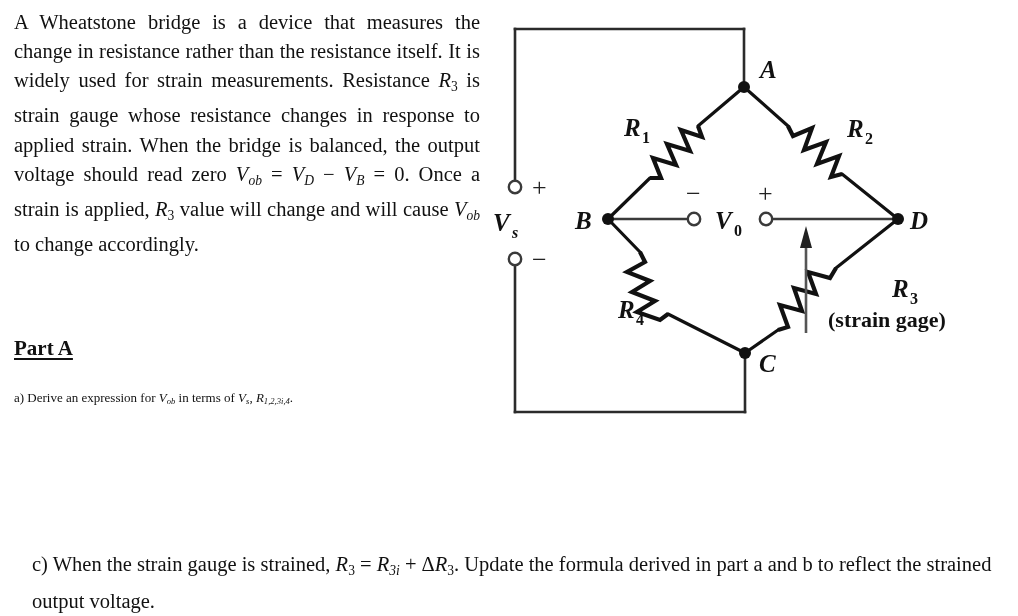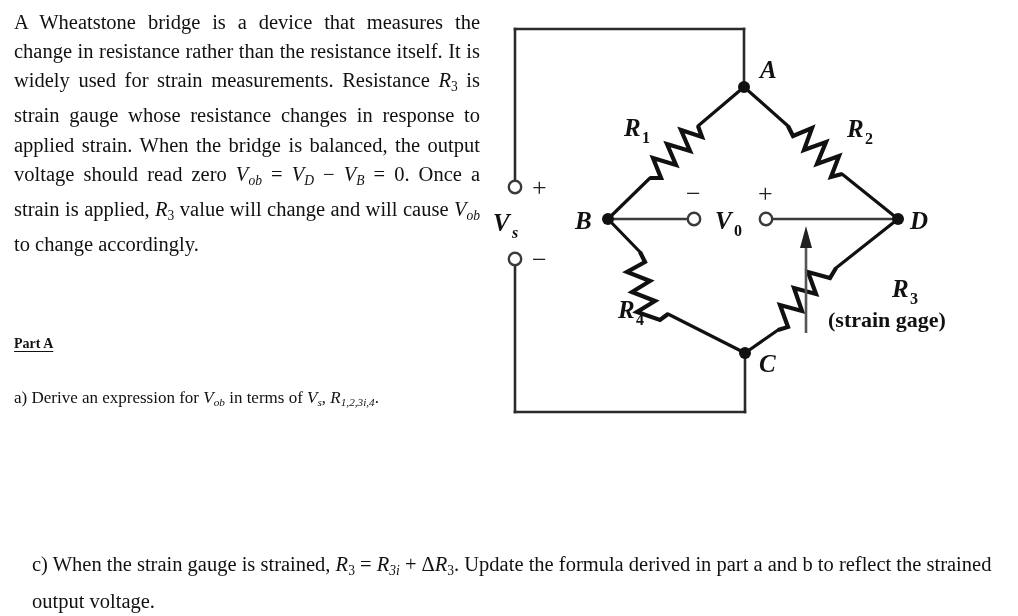--- a/index.html
+++ b/index.html
@@ -58,33 +58,33 @@
     font-size: 0.66em;
     vertical-align: -0.28em;
     font-style: normal;
   }
 
   
   #part-a-heading {
     position: absolute;
     left: 14px;
     top: 336px;
-    font-size: 14px;
+    font-size: 21px;
     font-weight: bold;
     text-decoration: underline;
     text-underline-offset: 3px;
   }
 
   
   #question-a {
     position: absolute;
     left: 14px;
     top: 383px;
     width: 466px;
-    font-size: 17px;
+    font-size: 13px;
     line-height: 29.2px;
   }
 
   
   #question-b {
     position: absolute;
     left: 14px;
     top: 470px;
     width: 992px;
     font-size: 20.5px;

